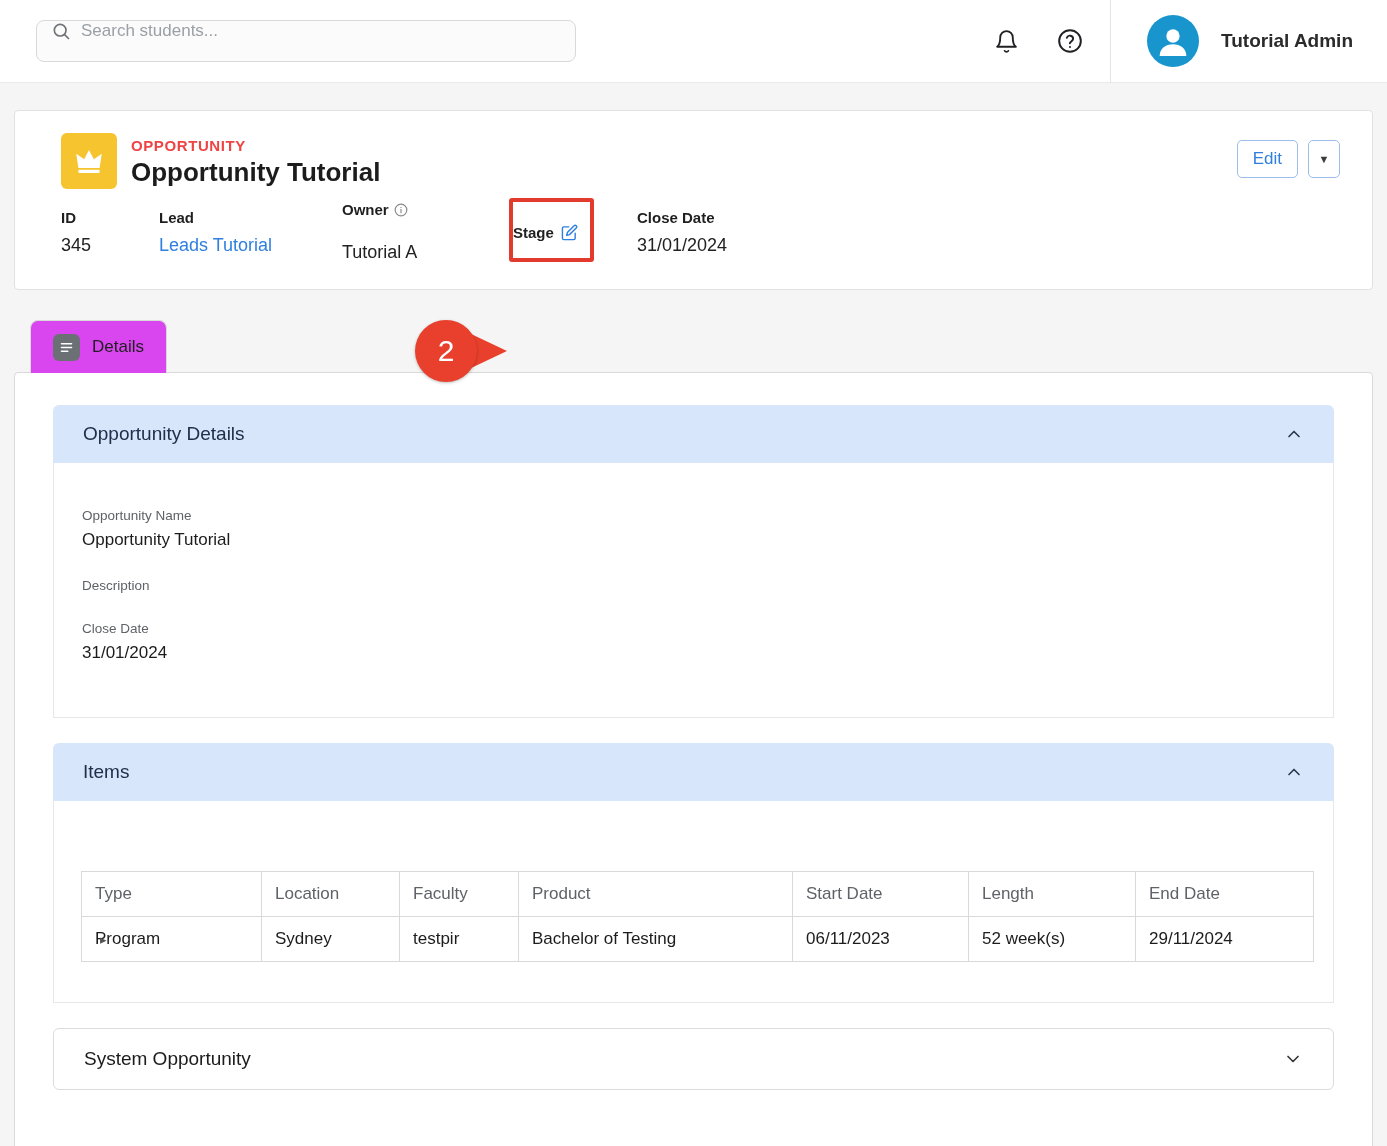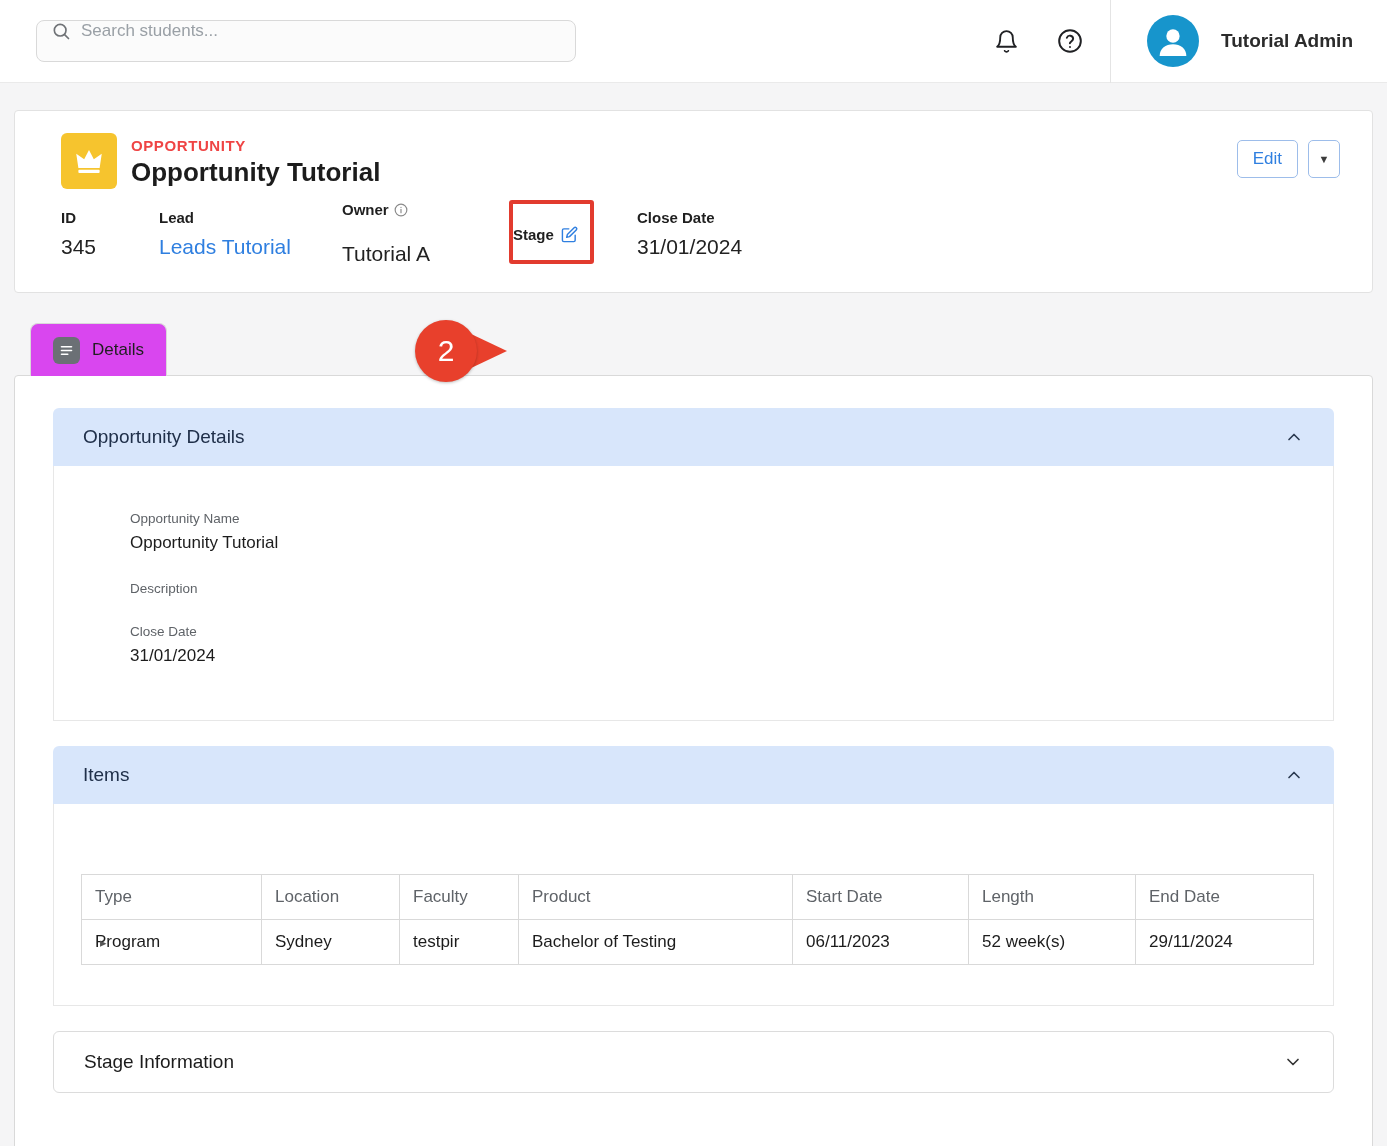--- a/index.html
+++ b/index.html
@@ -58,21 +58,21 @@
     border-radius:5px; padding:8px 15px; cursor:pointer; font-family:inherit;
   }
   .btn-caret {
     background:#fff; border:1px solid #9dbdea; color:#3c3c3c; font-size:11px;
     border-radius:5px; width:32px; cursor:pointer;
     display:flex; align-items:center; justify-content:center;
   }
   .fields-row { display:flex; align-items:center; padding:6px 32px 26px 46px; }
   .field { display:flex; flex-direction:column; gap:9px; }
   .field-label { font-size:15px; font-weight:bold; color:#1f1f1f; display:flex; align-items:center; gap:5px; }
-  .field-value { font-size:21px; color:#222; }
+  .field-value { font-size:18px; color:#222; }
   .field-value.link { color:#2f7fe0; cursor:pointer; }
   .f-id { width:98px; }
   .f-lead { width:183px; }
   .f-owner { width:167px;gap:24px; }
   .f-stage {
     width:85px; height:64px; border:4px solid #e23b2e; border-radius:3px;
     display:flex; flex-direction:row; align-items:center; gap:7px; padding-top:5px;
     margin-top:-4px;
   }
   .f-close { margin-left:43px; }
@@ -115,21 +115,21 @@
   .section { margin-bottom:25px; }
   .section-header {
     background:#d8e6fb; height:58px; border-radius:6px 6px 0 0;
     display:flex; align-items:center; justify-content:space-between; padding:0 30px;
     cursor:pointer;
   }
   .section-title { font-size:19px; color:#20304a; }
   .chevron { color:#2b3a50; display:flex; }
   .section-body { border:1px solid #e7e7e7; border-top:none; background:#fff; }
   .od-body { padding:45px 28px 54px 28px; }
-  .od-field { margin-bottom:28px;margin-left:48px; }
+  .od-field { margin-bottom:28px; }
   .od-field:last-child { margin-bottom:0; }
   .od-label { font-size:13.5px; color:#5f6368; margin-bottom:7px; }
   .od-value { font-size:17px; color:#1c1c1c; }
 
   
   .items-body { padding:70px 27px 40px 27px; }
   table.items { border-collapse:collapse; width:100%; table-layout:fixed; }
   table.items th, table.items td {
     border:1px solid #d9d9d9; height:45px; text-align:left;
     font-size:17px; padding-left:13px; font-weight:normal; white-space:nowrap; overflow:hidden;margin-top:28px;
@@ -330,21 +330,21 @@
             <td>06/11/2023</td>
             <td>52 week(s)</td>
             <td>29/11/2024</td>
           </tr>
         </tbody>
       </table>
     </div>
   </div>
 
   <div class="sysinfo">
-    <span class="section-title" style="color:#1c1c1c;">Stage Information</span>
+    <span class="section-title" style="color:#1c1c1c;">System Opportunity</span>
     <span class="chevron" style="color:#333;">
       <svg width="20" height="20" viewBox="0 0 24 24" fill="none" stroke="currentColor" stroke-width="2" stroke-linecap="round" stroke-linejoin="round">
           <polyline points="6 9 12 15 18 9"></polyline>
         </svg>
     </span>
   </div>
 
 </div>
 
 </body></html>

